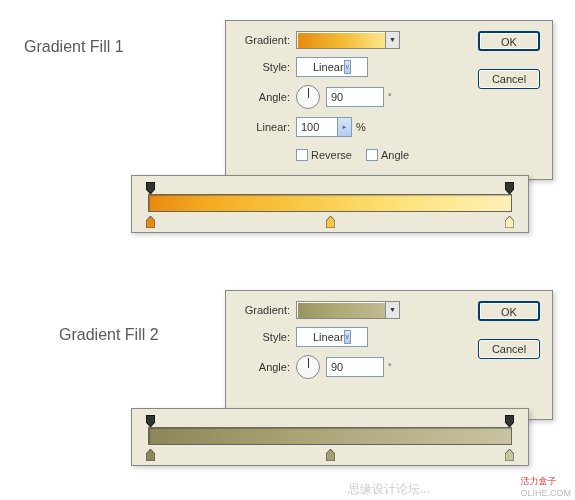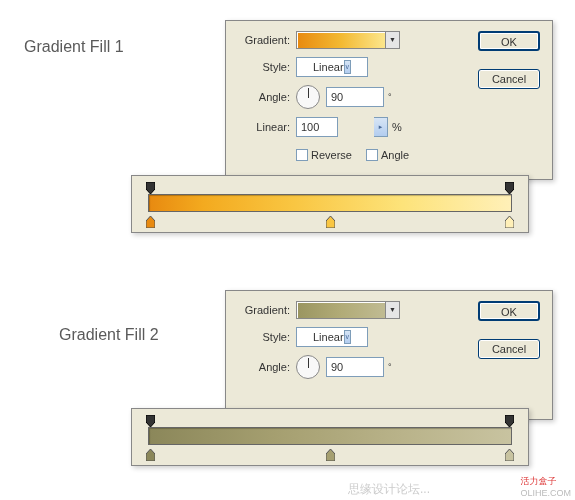--- a/index.html
+++ b/index.html
@@ -8,21 +8,21 @@
     .dialog { position: absolute; background: #ece9d8; border: 1px solid #888; box-shadow: 2px 2px 5px rgba(0,0,0,0.2); padding: 10px 12px 8px 12px; }
     .row { display: flex; align-items: center; margin-bottom: 8px; }
     .row-label { width: 52px; text-align: right; margin-right: 6px; }
     .gradient-swatch { width: 90px; height: 18px; border: 1px solid #888; display: inline-block; box-shadow: inset 1px 1px 0 #fff; }
     .swatch1 { background: linear-gradient(90deg, #e88a10, #f3b932, #fce68c); }
     .swatch2 { background: linear-gradient(90deg, #9a9560, #b1ab77, #c0bb93); }
     .dd-arrow { width: 14px; height: 18px; background: #e6e6e6; border: 1px solid #888; border-left: none; text-align: center; line-height: 16px; font-size: 7px; color: #333; cursor: pointer; }
     .select { height: 20px; border: 1px solid #7e9db9; background: #fff; padding: 0 16px; display: flex; align-items: center; justify-content: space-between; font-size: 11px; }
     .select .sel-arrow { width: 14px; height: 14px; background: linear-gradient(#d7e5f5,#b3cdef); border: 1px solid #7e9db9; text-align: center; line-height: 12px; font-size: 7px; color: #4a6a99; }
     .num-input { width: 58px; height: 20px; border: 1px solid #7e9db9; background: #fff; padding: 2px 4px; font-size: 11px; display: flex; align-items: center; }
-    .spin-input { display: flex; gap: 36px; }
+    .spin-input { display: flex; }
     .spin-arrow { width: 14px; height: 20px; background: linear-gradient(#d7e5f5,#b3cdef); border: 1px solid #7e9db9; border-left: none; text-align: center; line-height: 18px; font-size: 7px; color: #4a6a99; }
     .angle-dial { width: 24px; height: 24px; border: 1px solid #888; border-radius: 50%; background: #f8f8f8; position: relative; margin-right: 6px; }
     .angle-dial::after { content: ""; position: absolute; left: 11px; top: 2px; width: 1px; height: 10px; background: #333; }
     .checkbox { width: 12px; height: 12px; border: 1px solid #7e9db9; background: #fff; margin-right: 3px; }
     .btn { width: 62px; height: 20px; background: #ece9d8; border: 1px solid #003c74; border-radius: 3px; text-align: center; line-height: 18px; font-size: 11px; margin-bottom: 18px; cursor: pointer; box-shadow: inset 0 0 0 1px #fff; }
     .btn-group { position: absolute; right: 12px; top: 10px; }
     .deg { margin-left: 4px; font-size: 9px; }
     .pct { margin-left: 4px; }
 
     .editor { position: absolute; background: #ece9d8; border: 1px solid #888; box-shadow: 2px 2px 5px rgba(0,0,0,0.2); padding: 18px 16px 14px 16px; }

